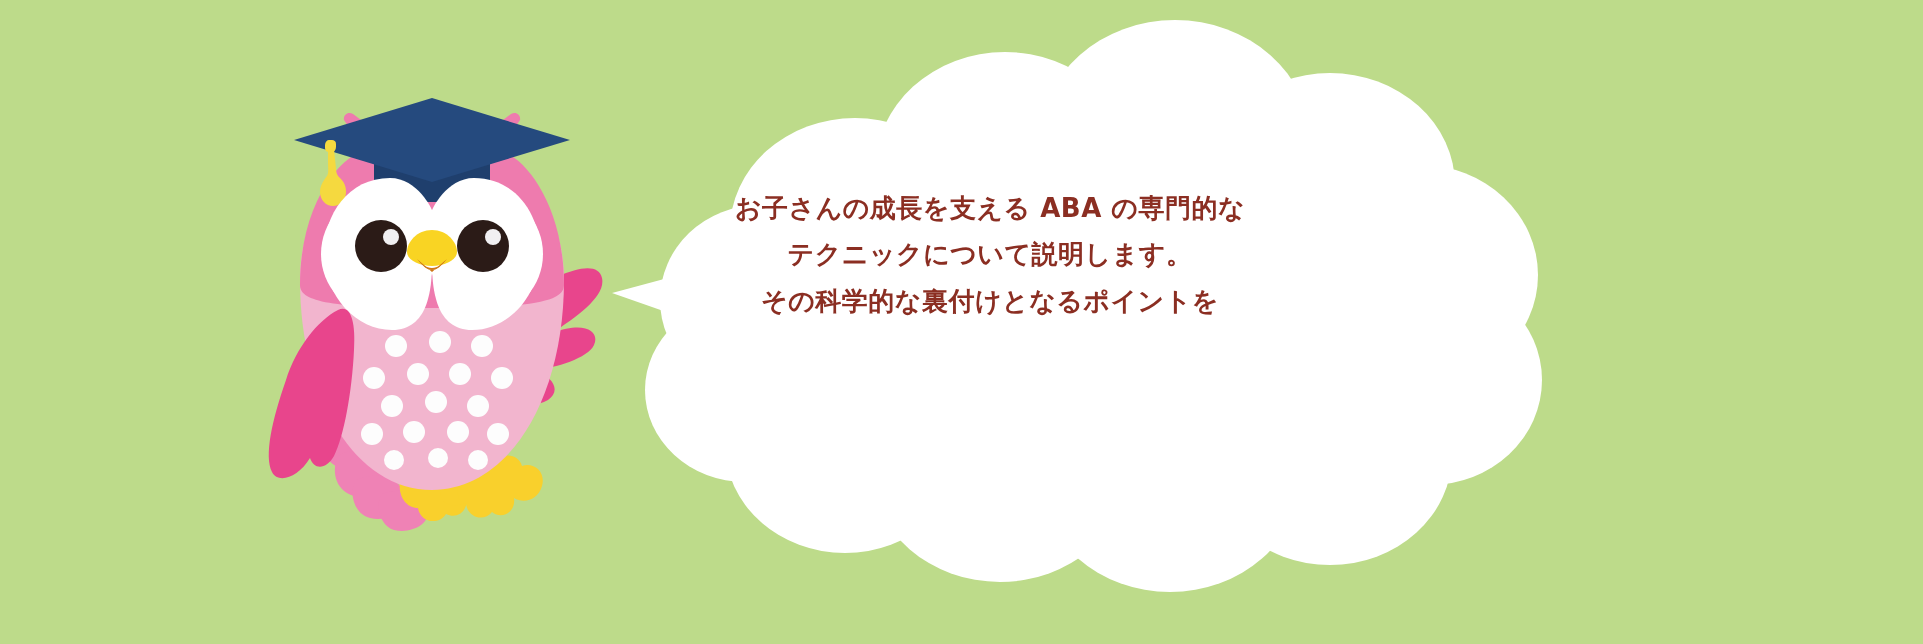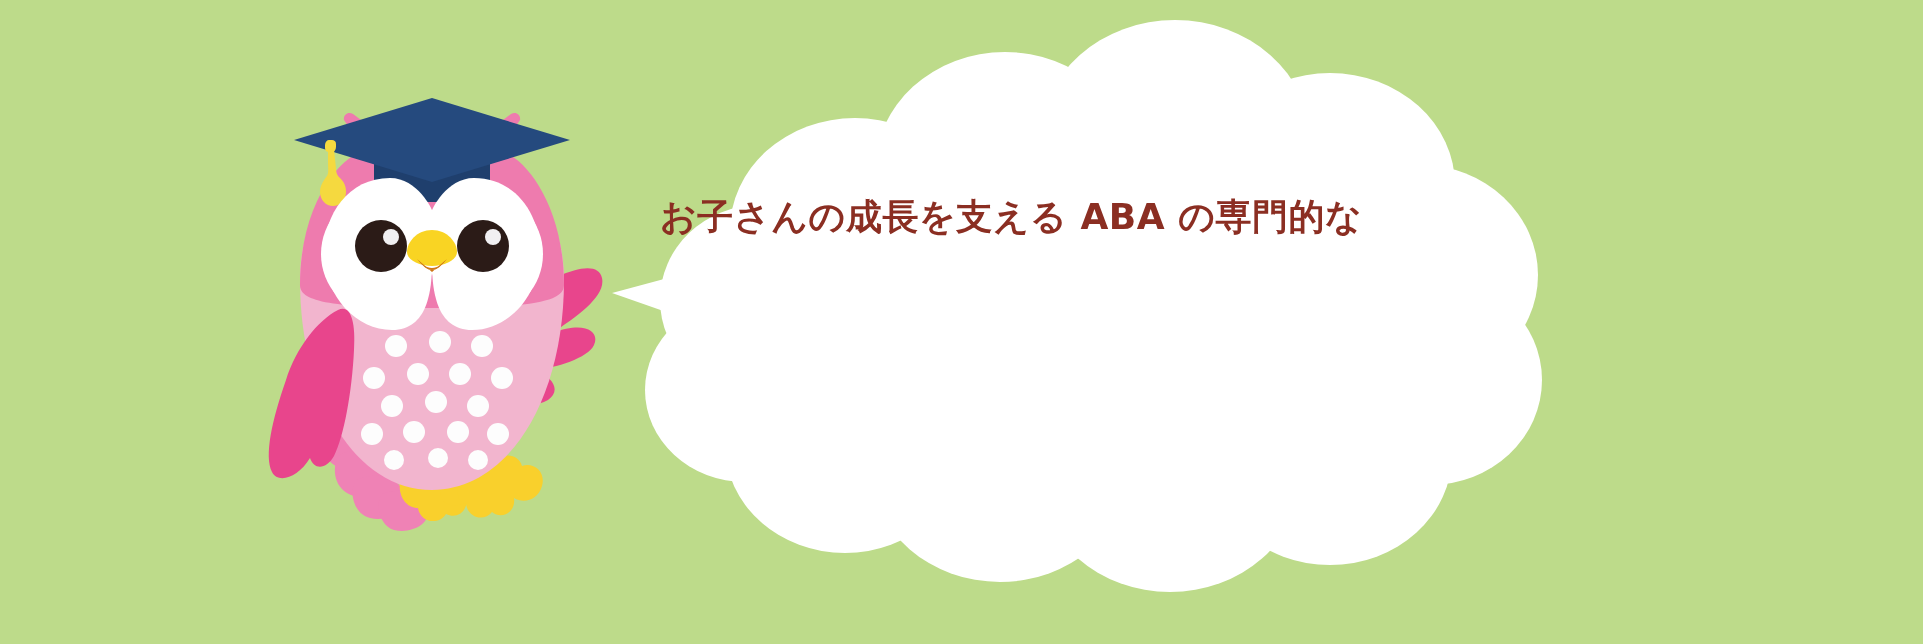--- a/index.html
+++ b/index.html
@@ -17,21 +17,21 @@
   }
   #banner-svg { position:absolute; left:0; top:0; width:1923px; height:644px; display:block; }
 
   .bubble-text {
     position:absolute;
     left:660px;
     top:185px;
     width:660px;
     text-align:center;
     color:#8b2e22;
-    font-size:36px;
+    font-size:26px;
     font-weight:bold;
     line-height:1.78;
     letter-spacing:0.5px;
     white-space:nowrap;
     z-index:5;
     font-family:"DejaVu Sans", sans-serif;
   }
   .bubble-line { display:block; }
 </style>
 </head>
@@ -164,15 +164,17 @@
         <circle cx="394" cy="460" r="10"></circle>
         <circle cx="438" cy="458" r="10"></circle>
         <circle cx="478" cy="460" r="10"></circle>
       </g>
 
     </g>
   </svg>
 
   <div class="bubble-text">
     <span class="bubble-line">お子さんの成長を支える ABA の専門的な</span>
+    <span class="bubble-line">テクニックについて説明します。</span>
+    <span class="bubble-line">その科学的な裏付けとなるポイントを</span>
   </div>
 
 </div>
 
 </body></html>

